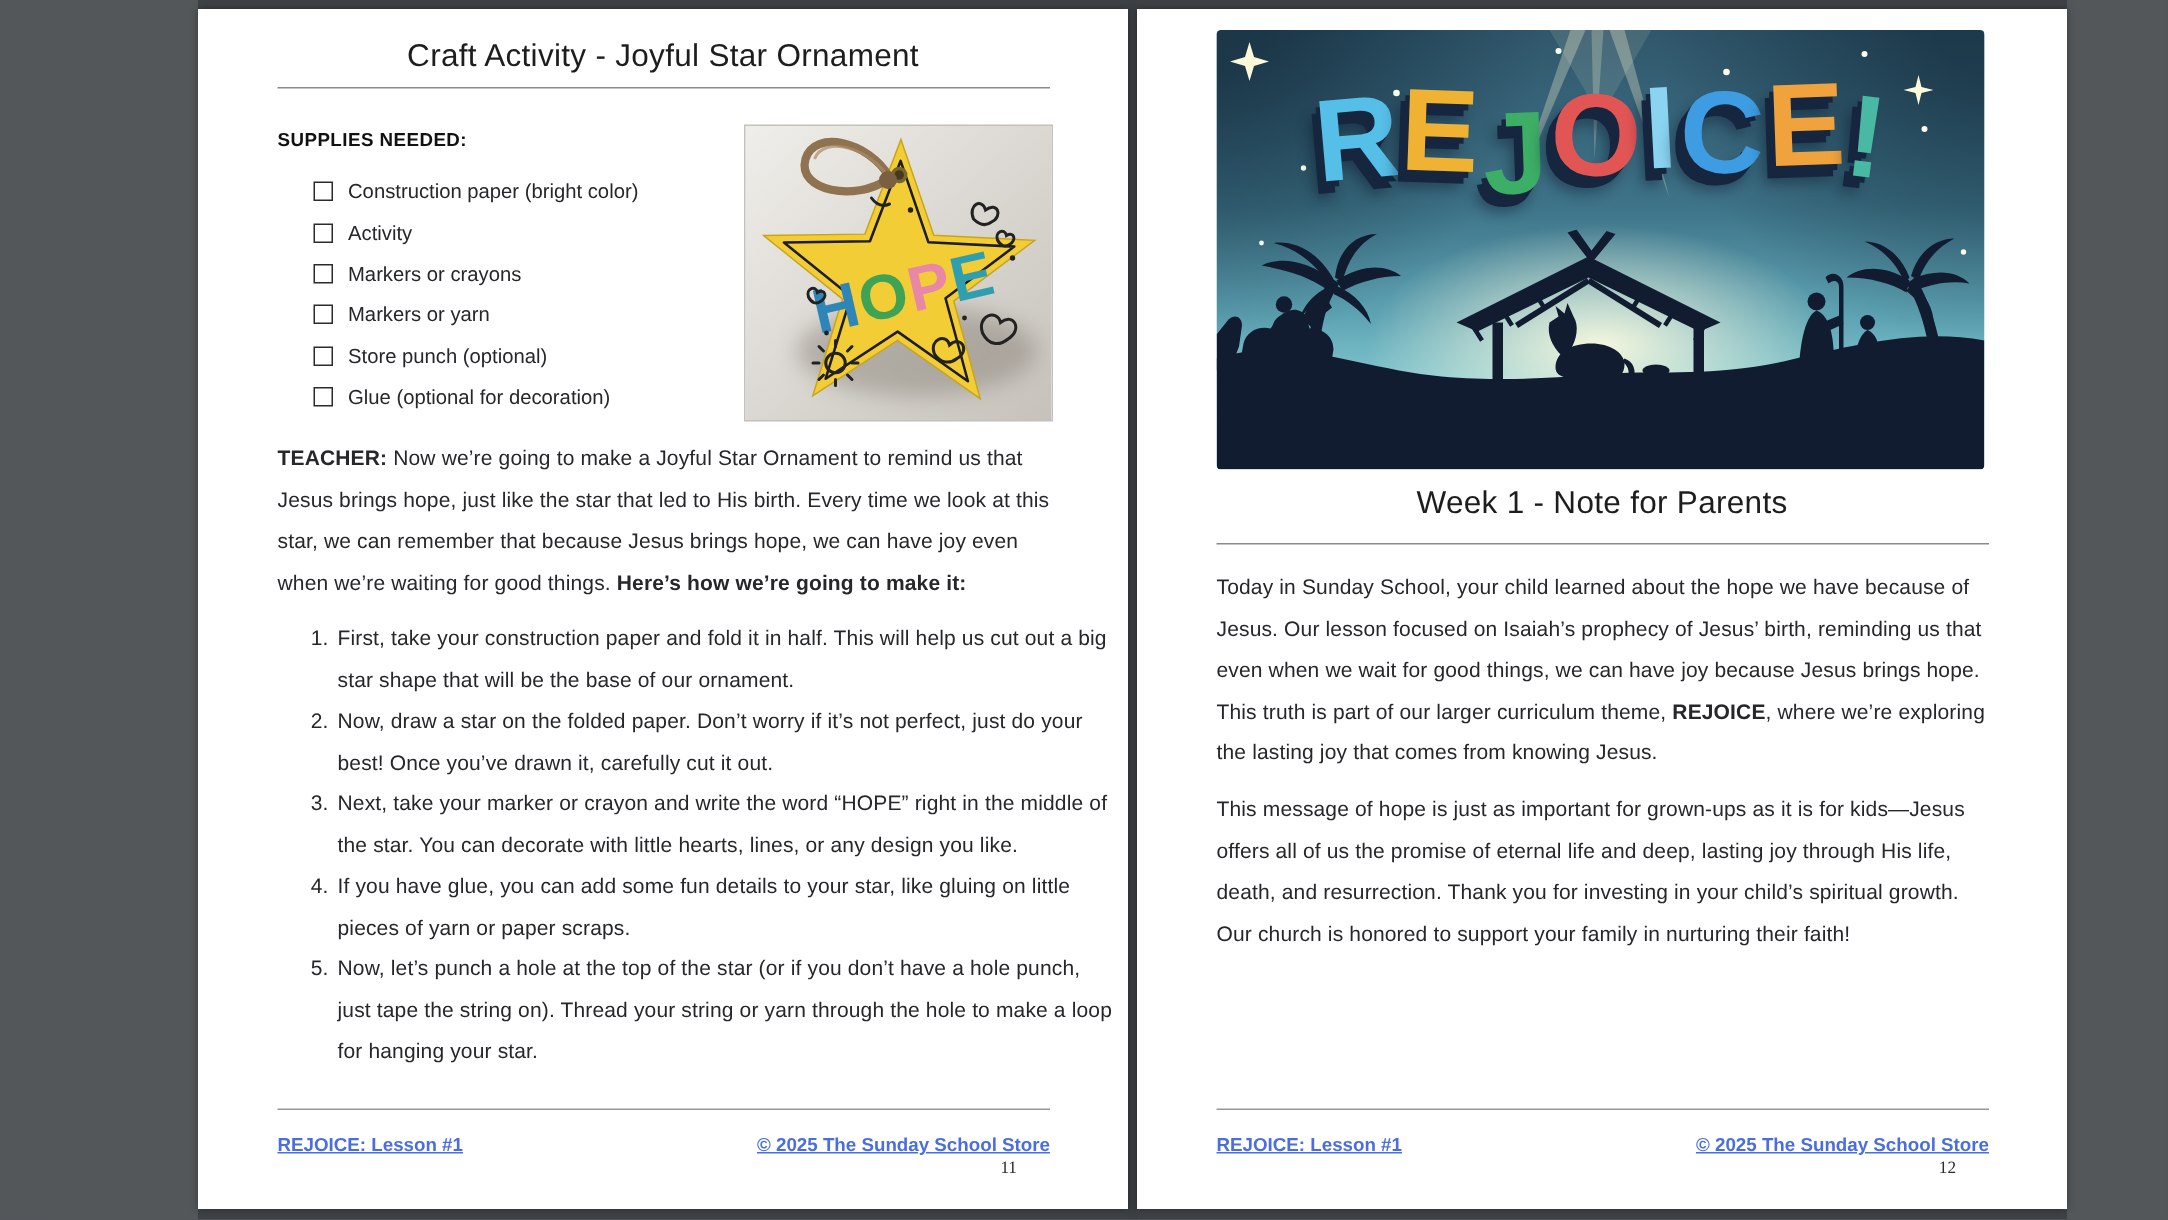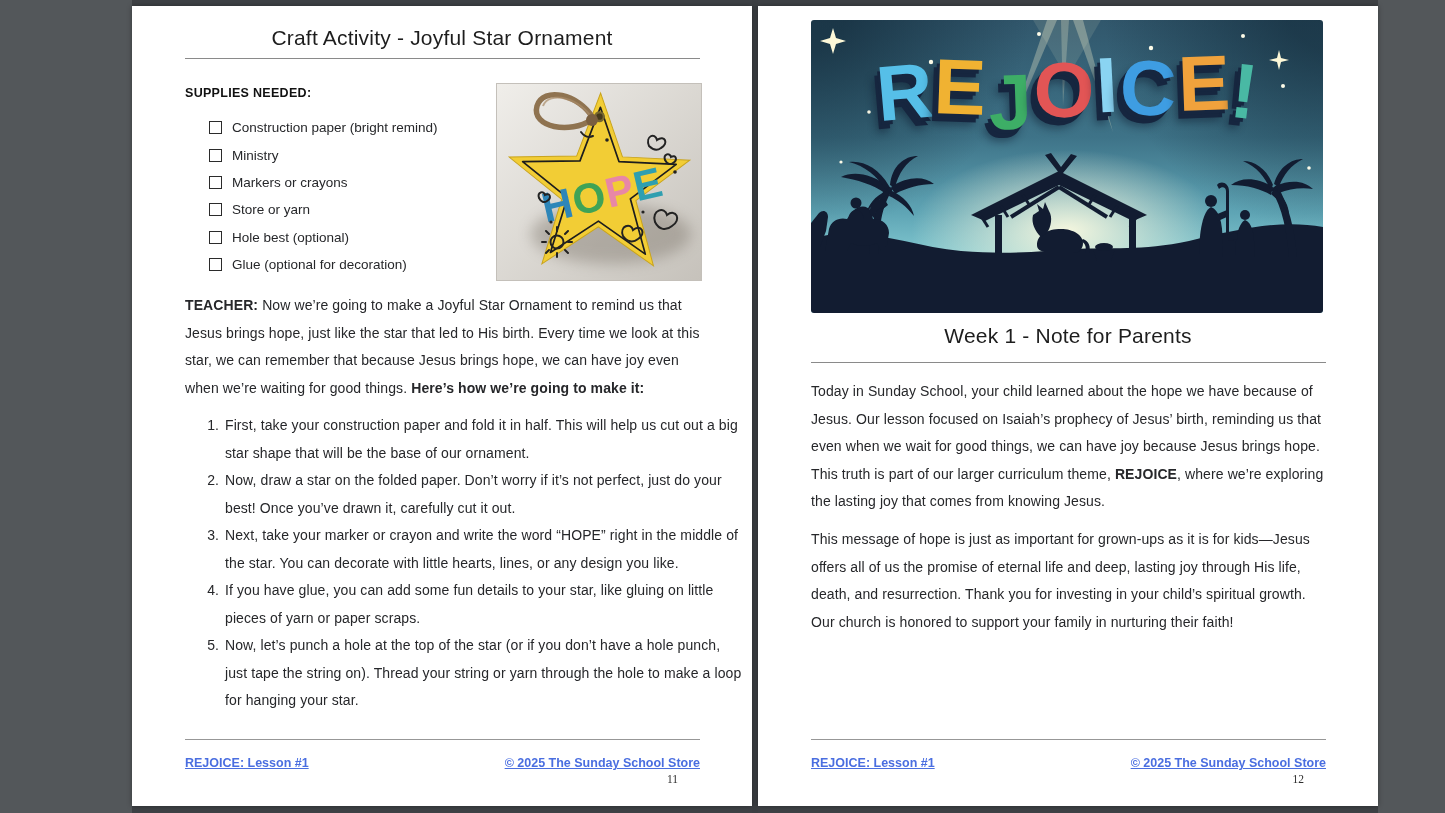--- a/index.html
+++ b/index.html
@@ -65,37 +65,37 @@
   <div class="gap"></div>
 
   <div class="page lp">
     <div class="doc-title" style="top:20px;">Craft Activity - Joyful Star Ornament</div>
     <div class="rule" style="top:52px;"></div>
 
     <div class="supplies-head">SUPPLIES NEEDED:</div>
     <div class="supplies">
       <div class="supply">
           <span class="box"></span>
-          <span>Construction paper (bright remind)</span>
-        </div>
-      <div class="supply">
-          <span class="box"></span>
-          <span>Ministry</span>
+          <span>Construction paper (bright color)</span>
+        </div>
+      <div class="supply">
+          <span class="box"></span>
+          <span>Activity</span>
         </div>
       <div class="supply">
           <span class="box"></span>
           <span>Markers or crayons</span>
         </div>
       <div class="supply">
           <span class="box"></span>
-          <span>Store or yarn</span>
-        </div>
-      <div class="supply">
-          <span class="box"></span>
-          <span>Hole best (optional)</span>
+          <span>Markers or yarn</span>
+        </div>
+      <div class="supply">
+          <span class="box"></span>
+          <span>Store punch (optional)</span>
         </div>
       <div class="supply">
           <span class="box"></span>
           <span>Glue (optional for decoration)</span>
         </div>
     </div>
 
     <div class="star-photo">
       <svg viewBox="0 0 204 196" width="204" height="196">
         <defs>

